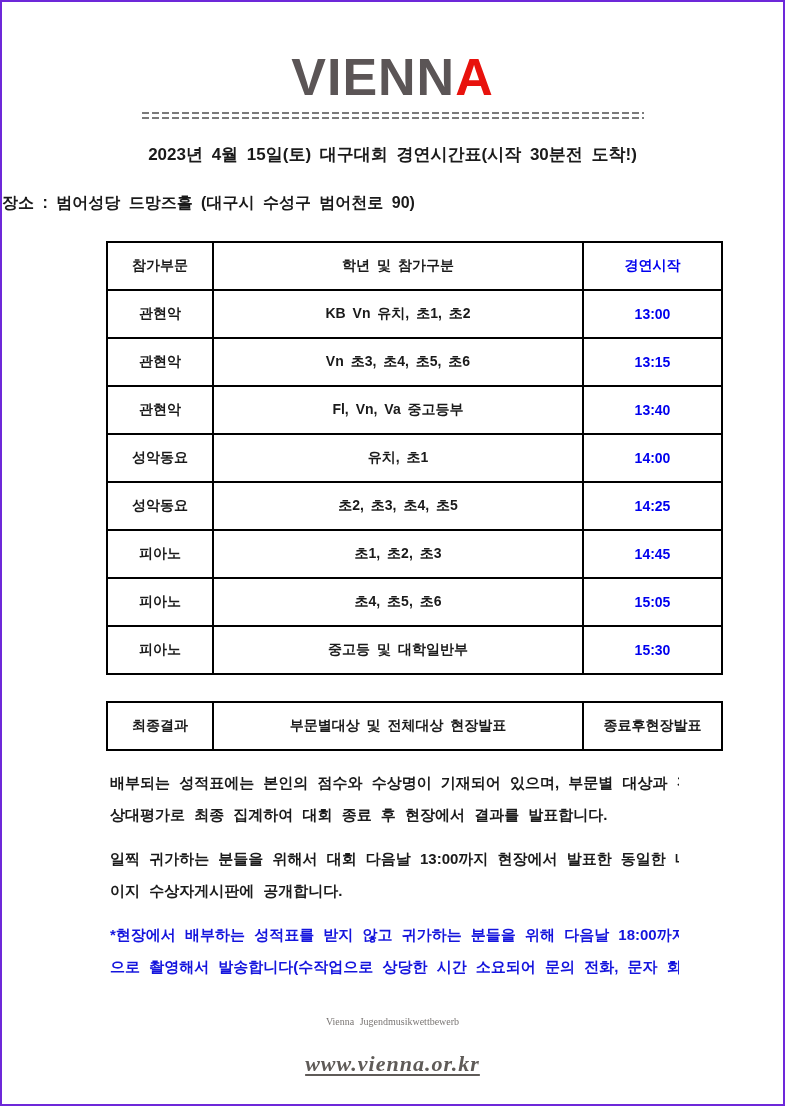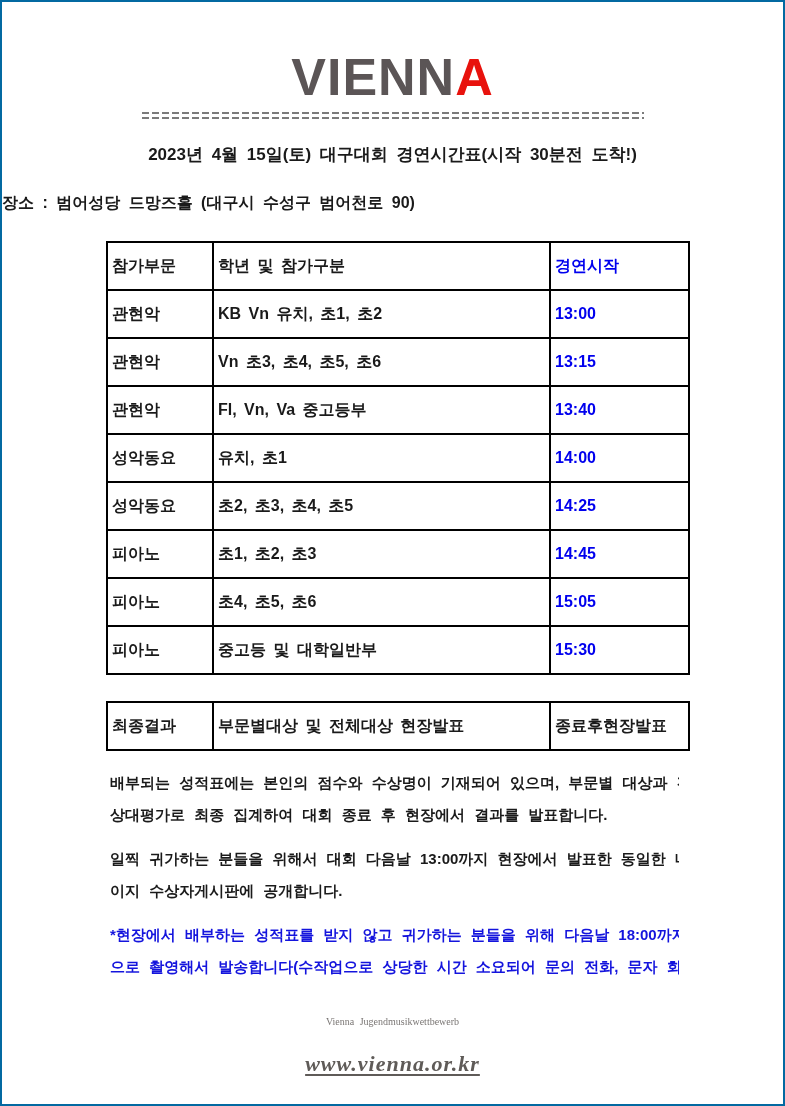--- a/index.html
+++ b/index.html
@@ -1,21 +1,21 @@
 <!DOCTYPE html>
 <html><head>
 <meta charset="utf-8">
 <style>
   * { margin:0; padding:0; box-sizing:border-box; }
   html,body { background:#fff; }
   .page {
     position:relative;
     width:785px; height:1106px;
     background:#ffffff;
-    border:2px solid #0369a1;
+    border:2px solid #6d28d9;
     font-family:"Liberation Sans", sans-serif;
     color:#1a1a1a;
     overflow:hidden;
   }
   
   .logo {
     margin-top:48px;
     text-align:center;
     font-size:52px;
     font-weight:900;
@@ -57,31 +57,31 @@
   table {
     border-collapse:collapse;
     margin-left:104px;
     table-layout:fixed;
   }
   .schedule-table { margin-top:27px; }
   .result-table   { margin-top:26px; }
   td, th {
     border:2px solid #000000;
     height:48px;
-    text-align:left;
+    text-align:center;
     vertical-align:middle;
-    font-size:16px;
+    font-size:14px;
     font-weight:bold;
     word-spacing:3px;
     white-space:nowrap;
     overflow:hidden;
     padding:0 4px;
   }
   .col-cat  { width:106px; }
-  .col-grp  { width:337px; }
+  .col-grp  { width:370px; }
   .col-time { width:139px; }
   .blue { color:#0000ee;margin-left:12px; }
   
   .paragraphs {
     margin:16px 104px 0 108px;
     font-size:15px;
     font-weight:bold;
     line-height:32px;
     word-spacing:5px;
   }

